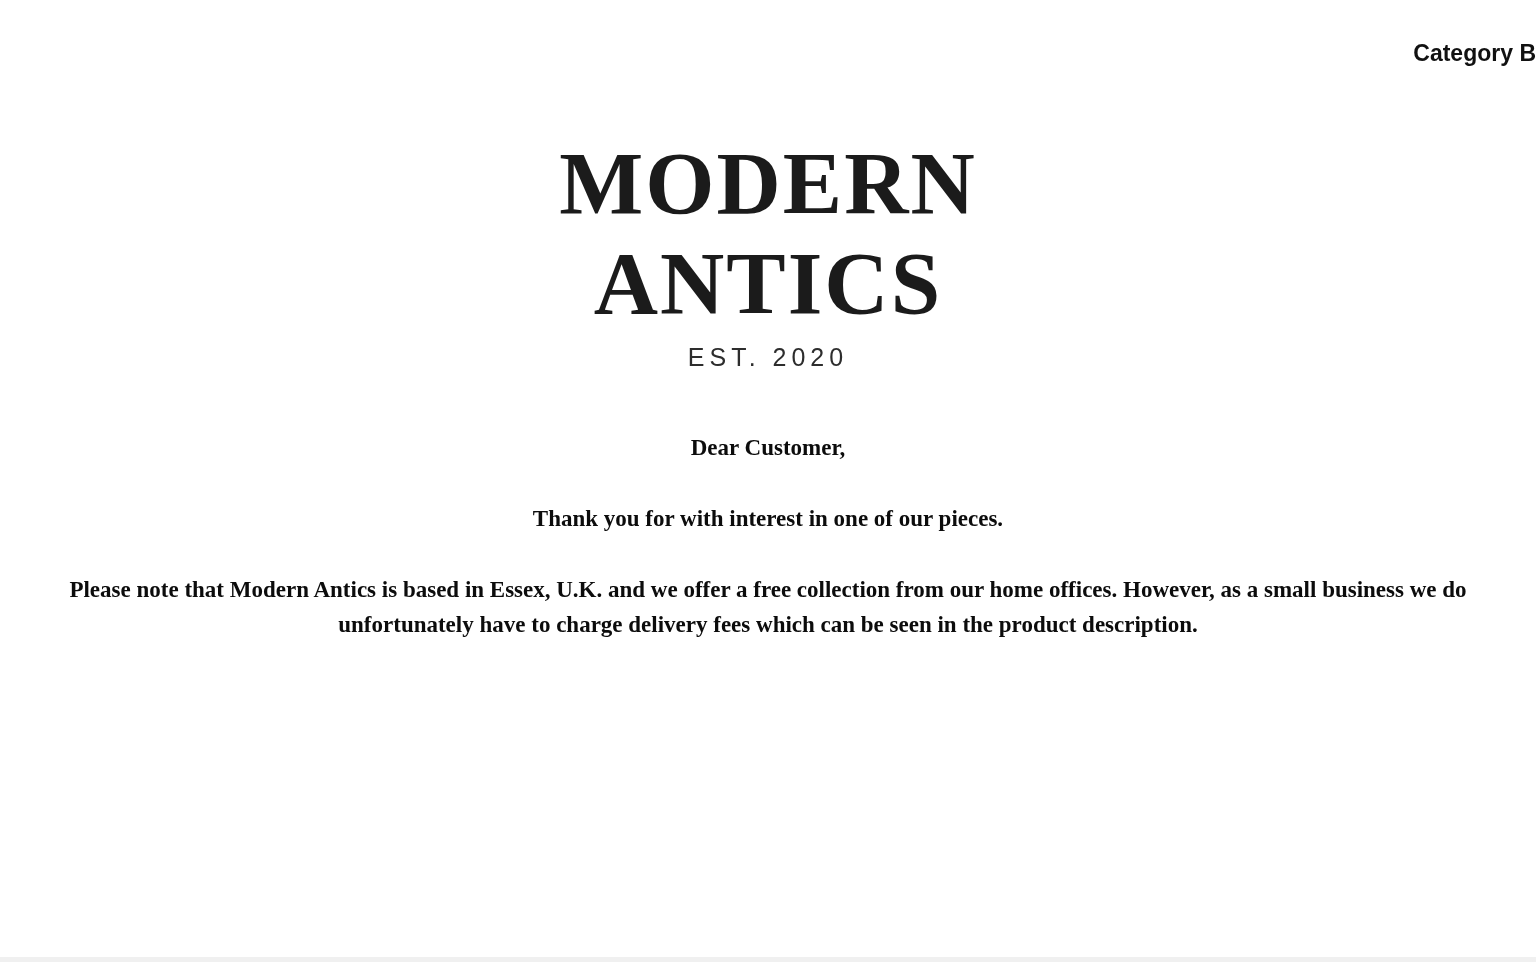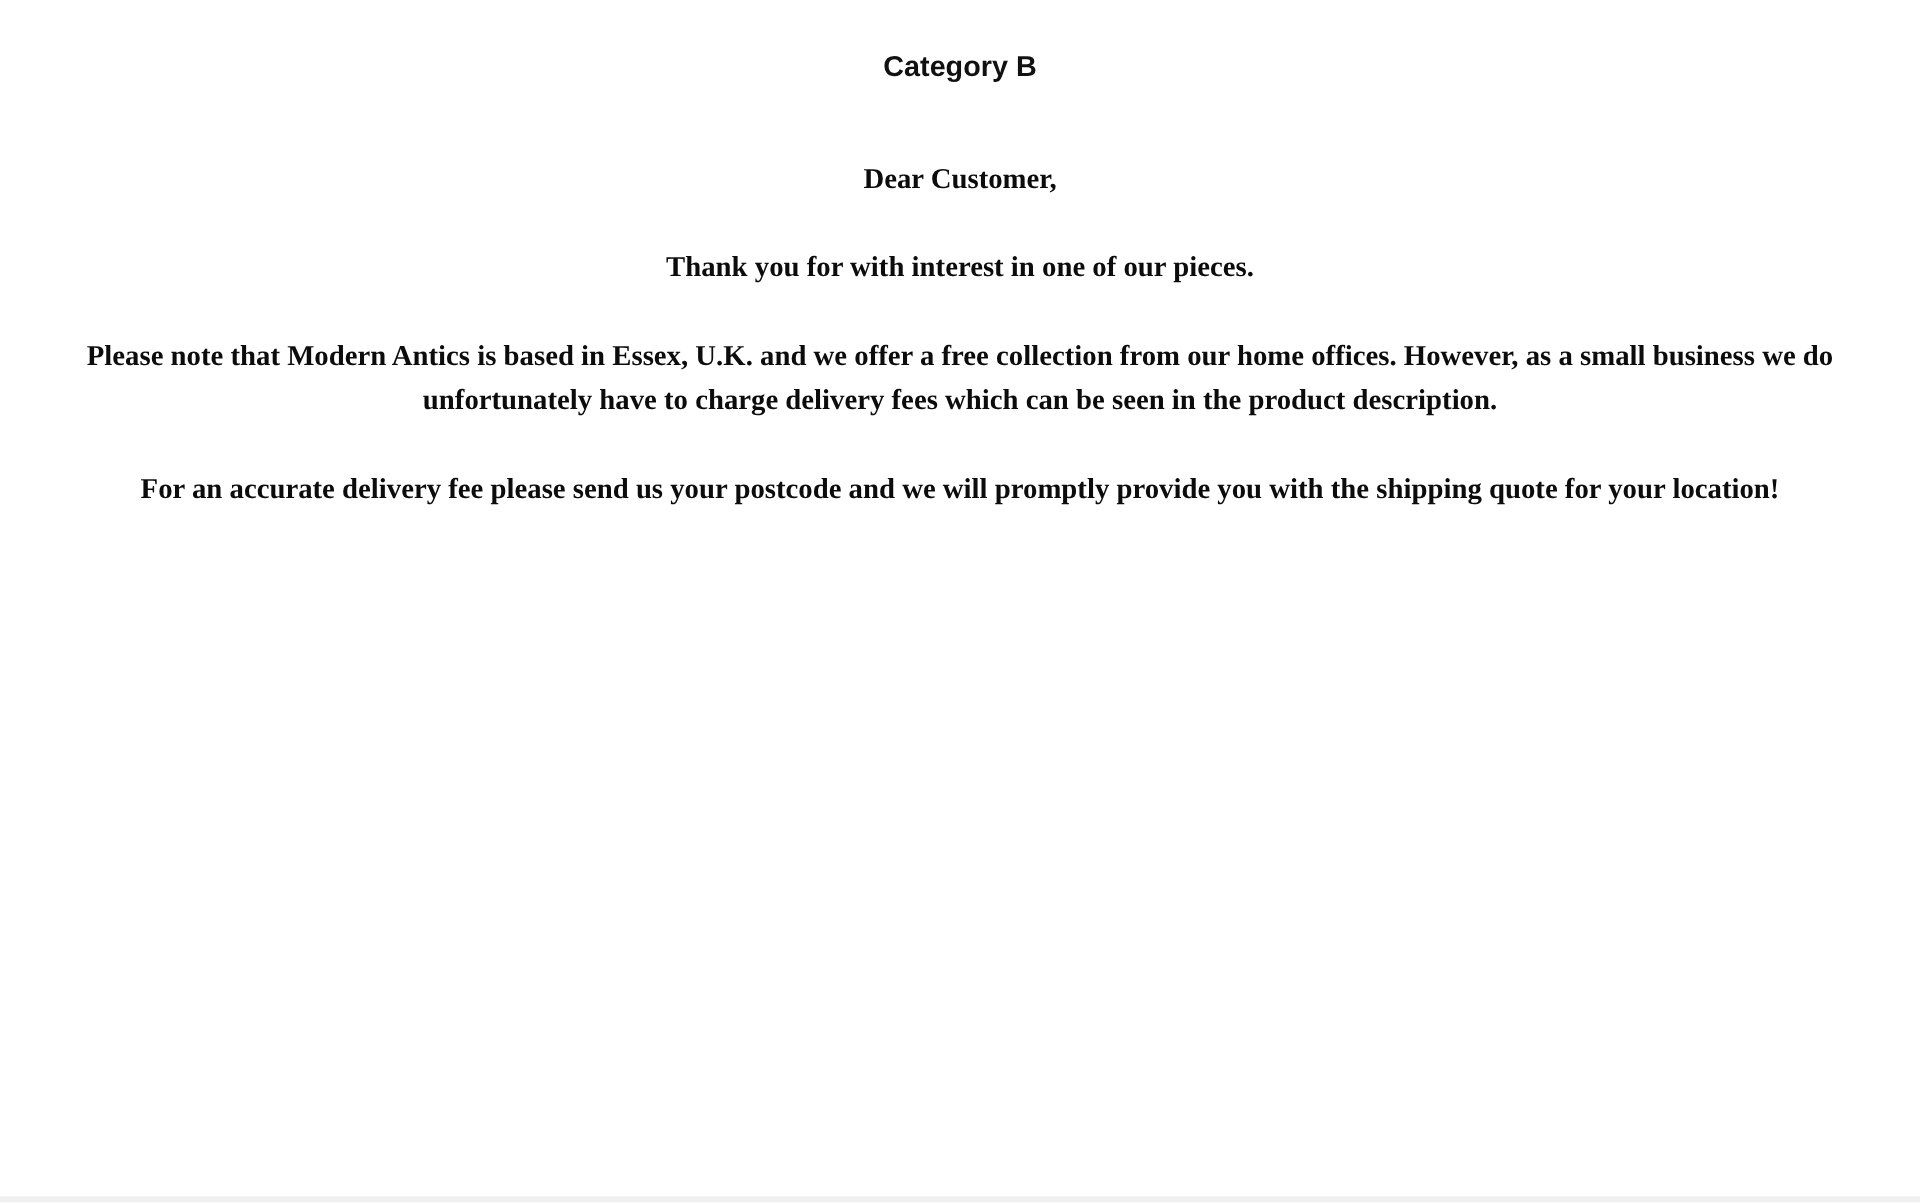--- a/index.html
+++ b/index.html
@@ -19,20 +19,21 @@
     text-align: center;
     color: #0d0d0d;
   }
   .category {
     padding-top: 40px;
     font-family: "Liberation Sans", sans-serif;
     font-weight: 700;
     font-size: 23px;
     line-height: 27px;
     color: #111111;
+    text-align: right;
   }
   .logo {
     margin-top: 66px;
   }
   .logo-line {
     font-family: "Liberation Serif", serif;
     font-weight: 700;
     font-size: 89px;
     line-height: 100px;
     letter-spacing: 2px;
@@ -71,23 +72,27 @@
     background: #f0f0f0;
   }
 </style>
 </head>
 <body>
 
 <div class="page">
 
   <div class="category">Category B</div>
 
+  <div class="logo">
+    <div class="logo-line">MODERN</div>
+    <div class="logo-line">ANTICS</div>
+    <div class="est">EST. 2020</div>
+  </div>
 
   <div class="letter">
     <p>Dear Customer,</p>
     <p>Thank you for with interest in one of our pieces.</p>
     <p>Please note that Modern Antics is based in Essex, U.K. and we offer a free collection from our home offices. However, as a small business we do unfortunately have to charge delivery fees which can be seen in the product description.</p>
-    <p>For an accurate delivery fee please send us your postcode and we will promptly provide you with the shipping quote for your location!</p>
   </div>
 
 </div>
 
 <div class="bottom-strip"></div>
 
 </body></html>

